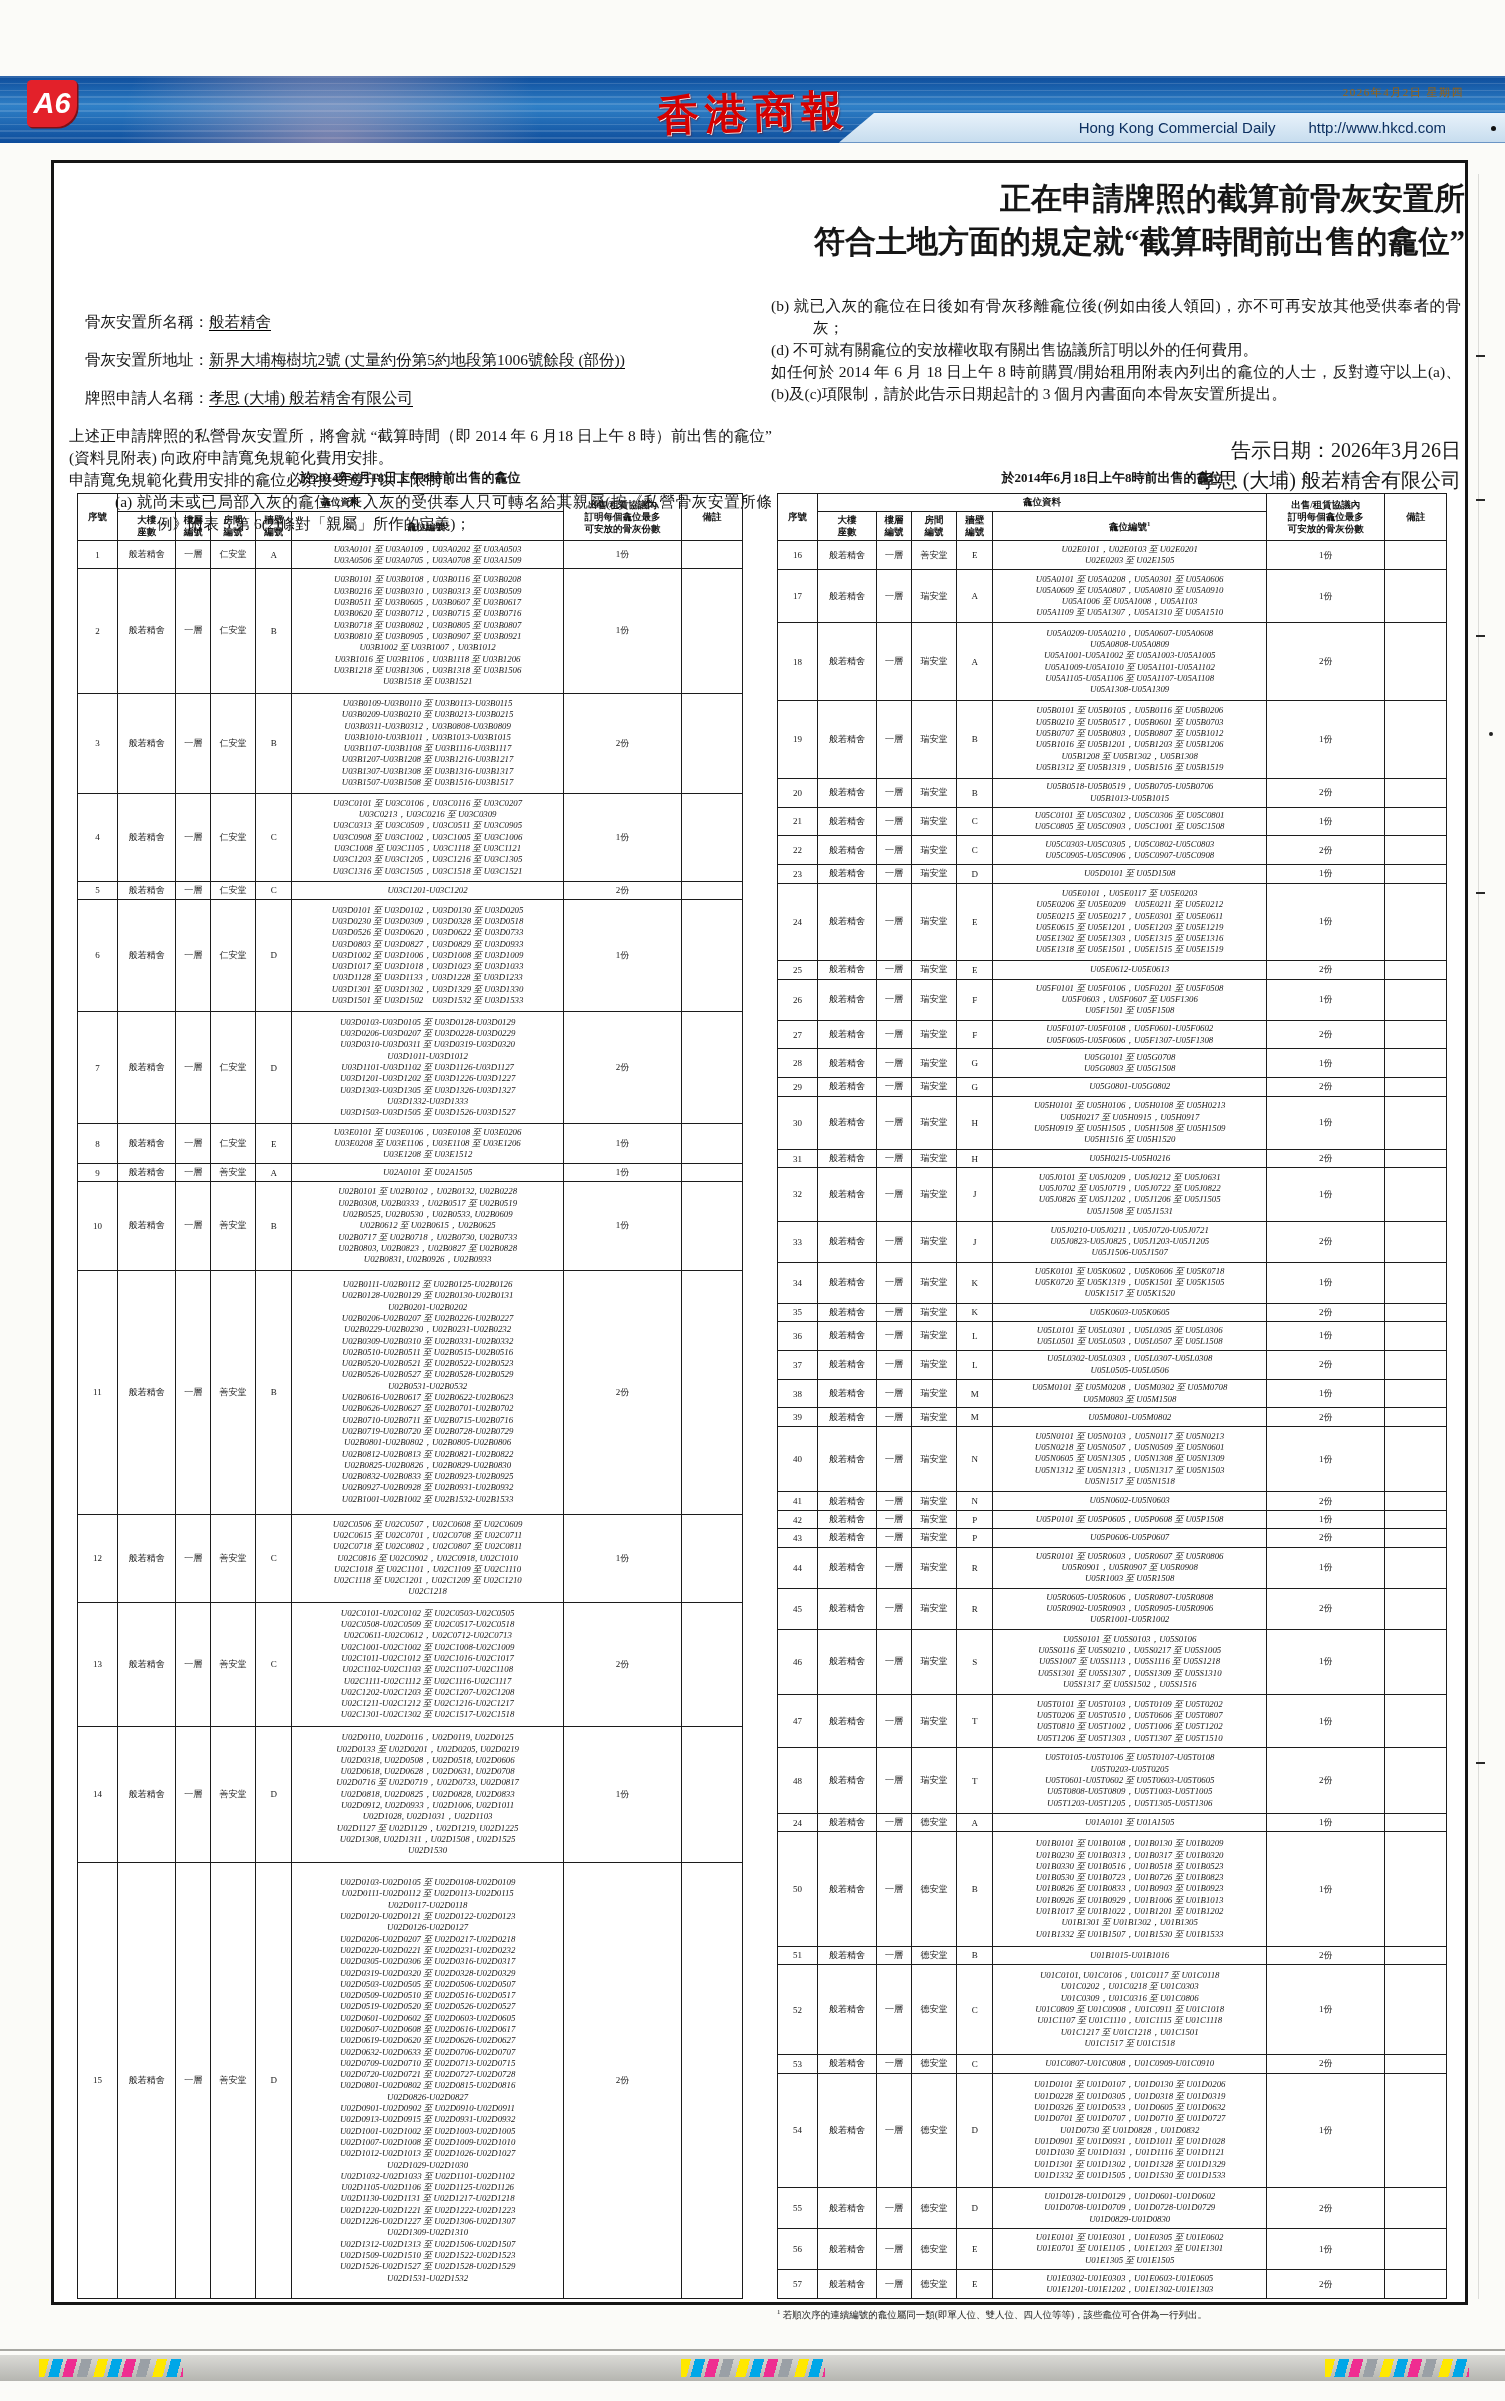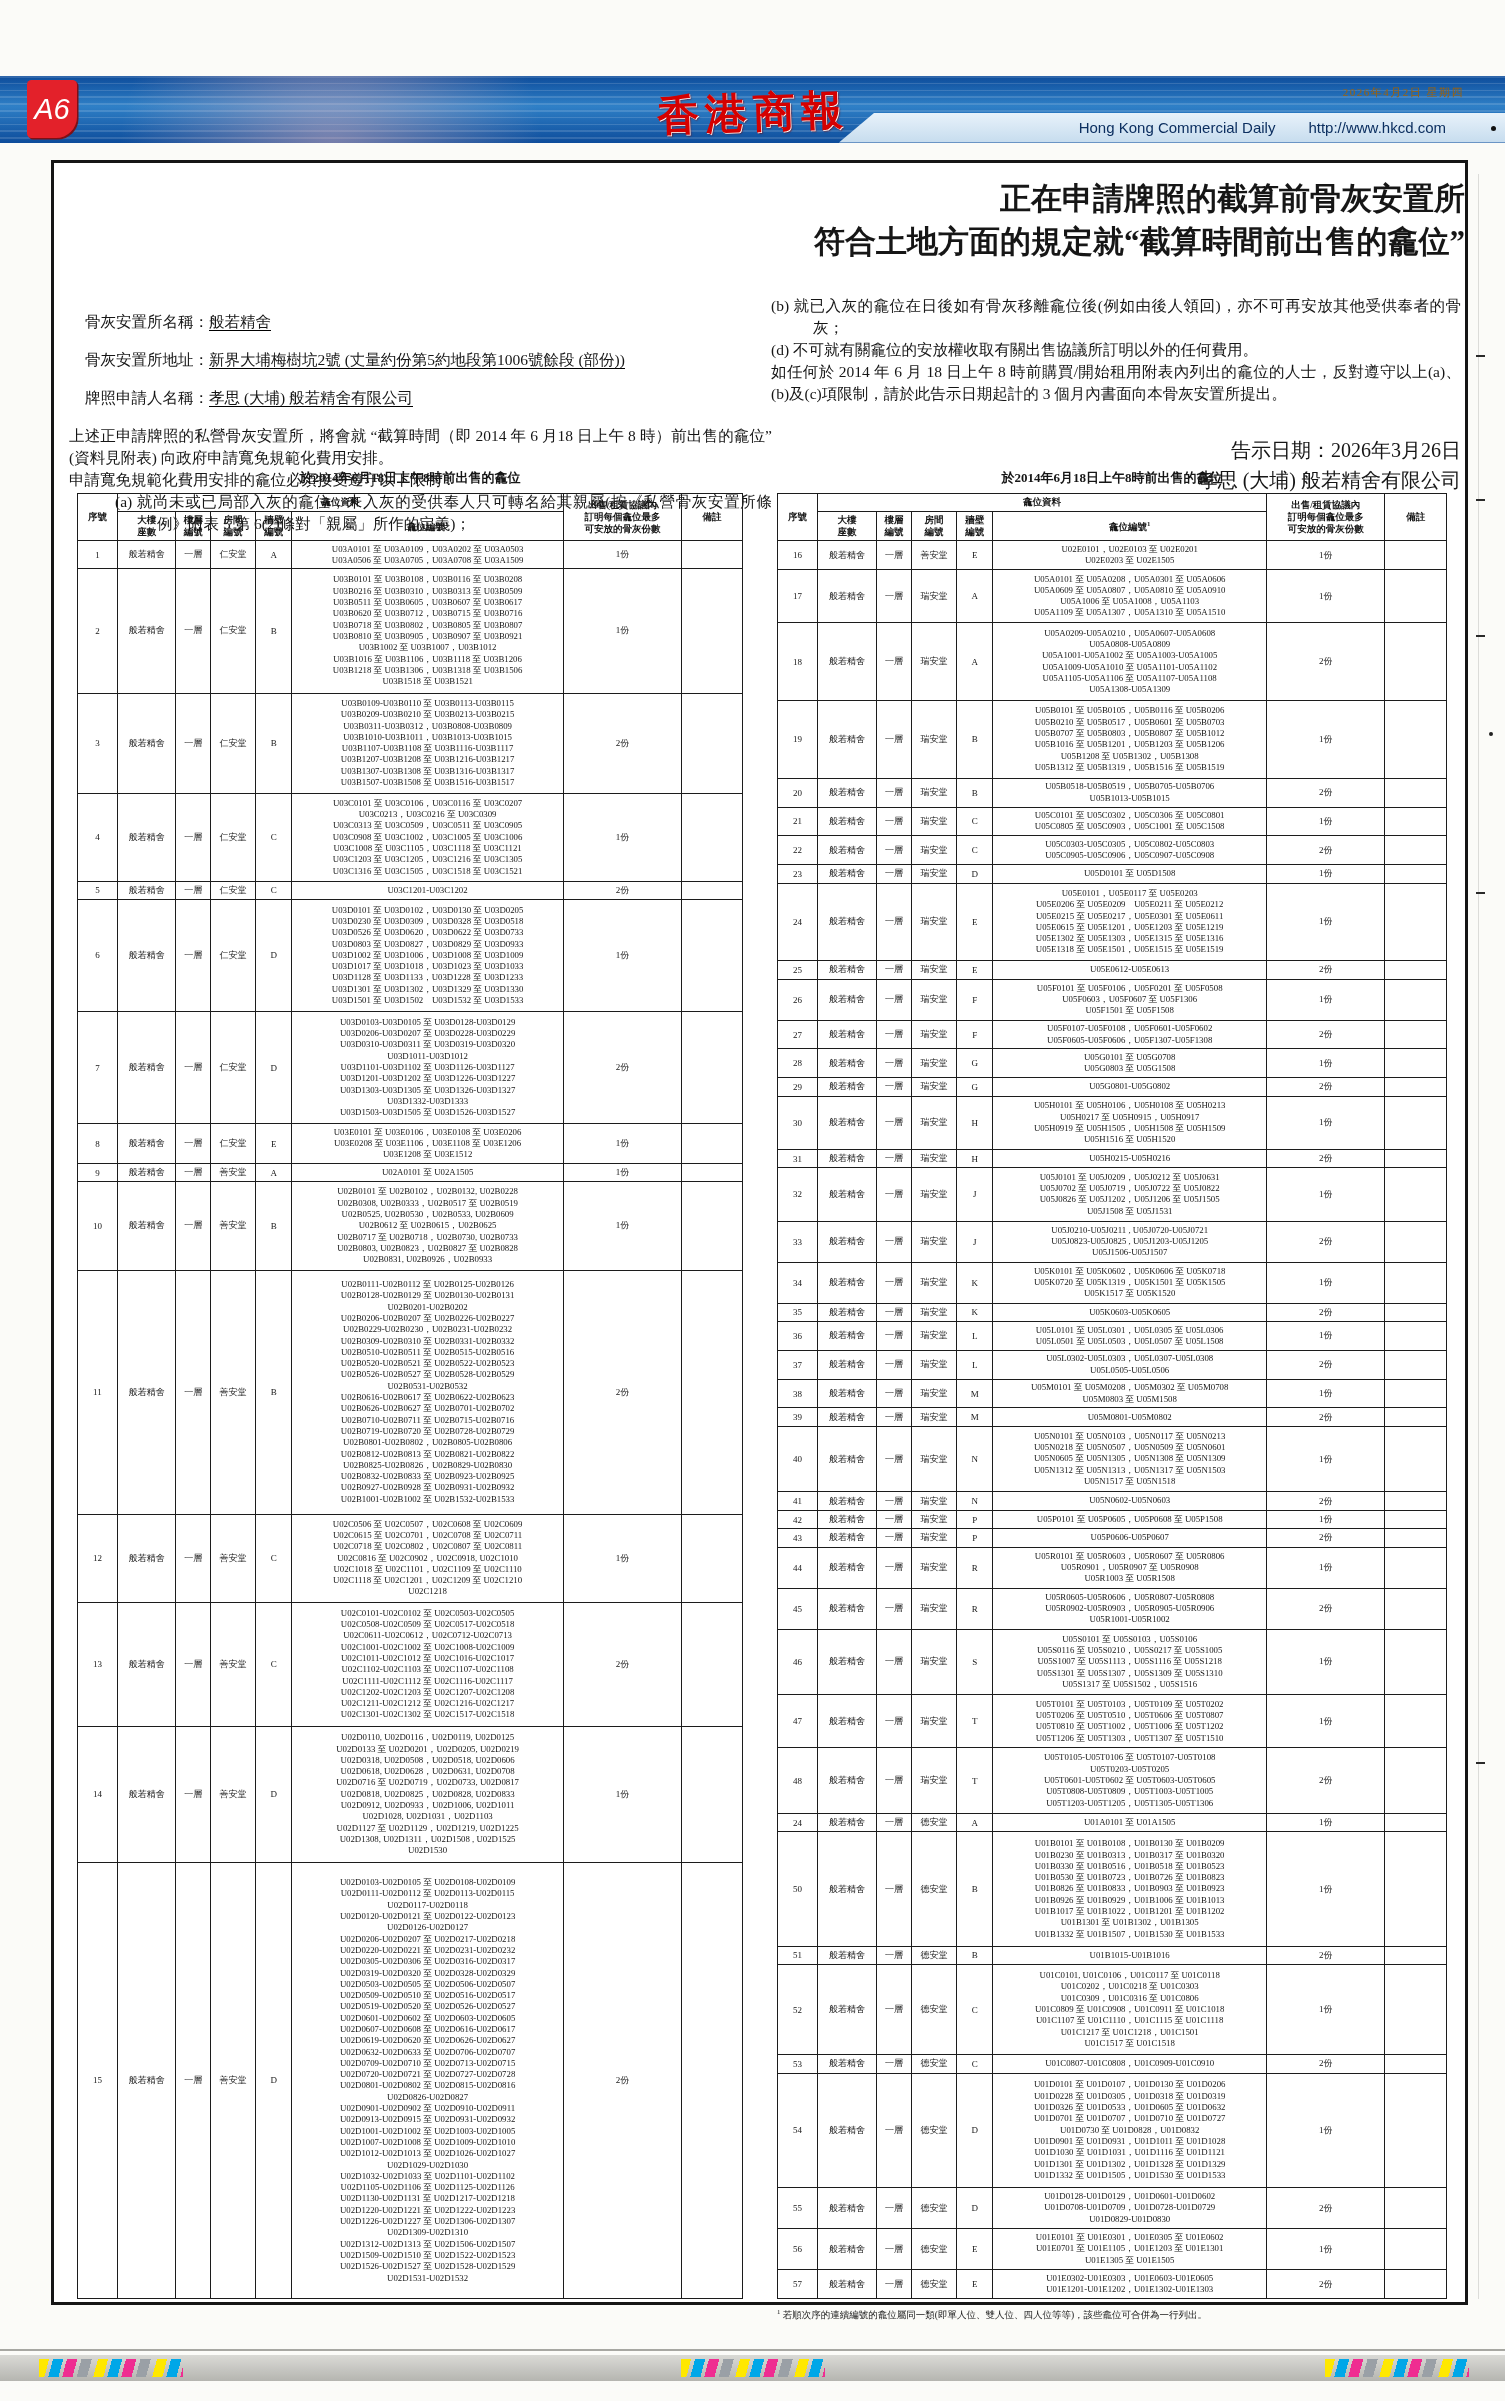--- a/index.html
+++ b/index.html
@@ -4,23 +4,23 @@
 <style>
   html,body{margin:0;padding:0;}
   body{width:1505px;height:2401px;position:relative;background:#fbfbf8;
        font-family:"Liberation Serif","DejaVu Serif",serif;color:#161616;overflow:hidden;}
   
   .topband{position:absolute;left:0;top:76px;width:1505px;height:67px;
     background:
       radial-gradient(circle at 22% 115%, rgba(255,190,190,.45), rgba(255,255,255,0) 18%),
       repeating-linear-gradient(180deg, rgba(255,255,255,.14) 0 1.5px, rgba(255,255,255,0) 1.5px 6.8px),
       linear-gradient(180deg,#0d4c9b 0%,#2f80c7 45%,#0d4c9b 100%);}
-  .a6-badge{position:absolute;left:27px;top:80px;width:50px;height:58px;background:#e3212a;
+  .a6-badge{position:absolute;left:27px;top:80px;width:50px;height:47px;background:#e3212a;
     border-radius:4.5px 4.5px 21px 4.5px;box-shadow:1.5px 1.5px 0 #7d1016;display:flex;align-items:center;justify-content:center;
-    color:#fff;font-weight:normal;font-style:italic;font-size:29px;font-family:"Liberation Sans",sans-serif;}
+    color:#fff;font-weight:bold;font-style:italic;font-size:29px;font-family:"Liberation Sans",sans-serif;}
   .masthead{position:absolute;left:50%;top:85px;transform:translateX(-50%) rotate(-2deg);
     color:#d50000;font-size:42px;font-weight:bold;letter-spacing:6px;
     text-shadow:0.8px 0.8px 0 #fff,1.5px 1.5px 1.5px rgba(120,0,0,.6);white-space:nowrap;}
   .band-date{position:absolute;right:41px;top:85px;color:#a16207;font-size:11px;letter-spacing:1.5px;}
   .eng-strip{position:absolute;right:0;top:113px;width:666px;height:29.5px;
     background:linear-gradient(180deg,#e8f2fa,#c6dcee);
     clip-path:polygon(35px 0,100% 0,100% 100%,0 100%);
     display:flex;align-items:center;justify-content:flex-end;gap:33px;padding-right:59px;box-sizing:border-box;
     color:#0c2f60;font-size:15px;font-family:"Liberation Sans",sans-serif;}
   .edge-dot{position:absolute;right:9px;top:126px;width:5.3px;height:5.3px;background:#111;border-radius:50%;}
@@ -44,21 +44,21 @@
   .tcol-left{left:23px;width:666px;}
   .tcol-right{left:723px;width:670px;}
   .tbl-title{text-align:center;font-weight:bold;font-size:13px;margin-bottom:6px;}
   table.niche{width:100%;height:1806px;border-collapse:collapse;table-layout:fixed;border:1.9px solid #111;}
   table.niche th,table.niche td{border:1.1px solid #1c1c1c;padding:1.5px 2.3px;vertical-align:middle;}
   table.niche th{font-size:9.5px;font-weight:bold;text-align:center;white-space:pre-line;line-height:12px;padding:2.3px 0.8px;}
   td.c-no{font-size:9px;text-align:center;}
   td.c-b,td.c-f,td.c-r{font-size:9px;text-align:center;}
   td.c-w{font-size:9px;text-align:center;}
   td.c-codes{font-size:8.8px;line-height:11.3px;text-align:center;white-space:pre-line;
-             font-family:"Liberation Serif","DejaVu Serif",serif;}
+             font-family:"Liberation Serif","DejaVu Serif",serif;font-style:italic;}
   td.c-qty{font-size:9px;text-align:center;}
   td.c-rem{font-size:9px;}
   col.w-no{width:6%;}col.w-b{width:8.8%;}col.w-f{width:5.2%;}col.w-r{width:6.8%;}
   col.w-w{width:5.4%;}col.w-c{width:40.9%;}col.w-q{width:17.7%;}col.w-m{width:9.2%;}
   .footnote{font-size:9.5px;margin-top:6px;line-height:13px;}
   sup{font-size:6.8px;}
   
   .foot-line{position:absolute;left:0;top:2349px;width:1505px;height:1.5px;background:#a7a7a2;}
   .foot-gray{position:absolute;left:0;top:2355px;width:1505px;height:26px;
     background:linear-gradient(180deg,#dadad6,#b5b5b0);}

